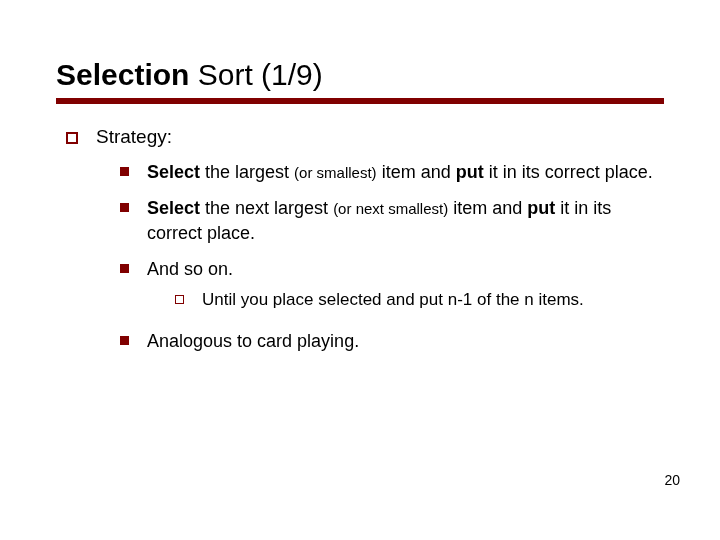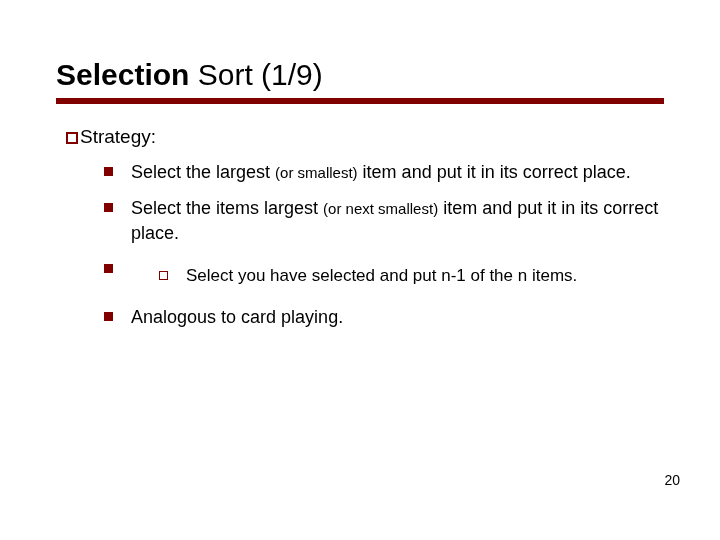--- a/index.html
+++ b/index.html
@@ -3,32 +3,32 @@
 <meta charset="utf-8">
 <style>
   * { margin: 0; padding: 0; box-sizing: border-box; }
   body { width: 720px; height: 540px; background: #fff; font-family: Verdana, Geneva, sans-serif; color: #000; position: relative; }
   .slide { padding: 58px 56px 40px 56px; }
   .title-row { }
   .title { font-size: 30px; font-weight: 400; }
   .title .bold { font-weight: 700; text-align: center; }
   .rule { margin-top: 6px; height: 6px; background: #800000; }
   .content { margin-top: 22px; padding-left: 10px; font-size: 19px; }
-  .lvl1-item { display: flex; gap: 2px; }
+  .lvl1-item { display: flex; gap: 18px; }
   .lvl1-bullet { width: 12px; height: 12px; border: 2px solid #800000; margin-top: 6px; flex: none; }
   .lvl1-body { flex: 1; }
   .lvl2 { margin-top: 12px; padding-left: 24px; }
   .lvl2-item { display: flex; gap: 18px; margin-bottom: 12px; }
   .lvl2-bullet { width: 9px; height: 9px; background: #800000; margin-top: 7px; flex: none; }
   .lvl2-body { flex: 1; line-height: 1.35; font-size: 18px; }
   .lvl3 { margin-top: 8px; padding-left: 28px; }
   .lvl3-item { display: flex; gap: 18px; }
   .lvl3-bullet { width: 9px; height: 9px; border: 1.5px solid #800000; margin-top: 6px; flex: none; }
   .lvl3-body { flex: 1; font-size: 17px; line-height: 1.3; }
-  .b { font-weight: 400; }
+  .b { font-weight: 700; }
   .small { font-size: 15px; }
   .code { font-family: Liberation Sans, sans-serif; }
   .pagenum { position: absolute; right: 40px; bottom: 52px; font-size: 14px; color: #000; }
 </style>
 </head>
 <body>
 
 <div class="slide">
   <div class="title-row">
     <h1 class="title"><span class="bold">Selection</span><span> Sort (1/9)</span></h1>
@@ -43,30 +43,31 @@
 
         <div class="lvl2">
 
           <div class="lvl2-item">
             <div class="lvl2-bullet"></div>
             <div class="lvl2-body"><span class="b">Select</span><span> the largest </span><span class="small">(or smallest)</span><span> item and </span><span class="b">put</span><span> it in its correct place.</span></div>
           </div>
 
           <div class="lvl2-item">
             <div class="lvl2-bullet"></div>
-            <div class="lvl2-body"><span class="b">Select</span><span> the items largest </span><span class="small">(or next smallest)</span><span> item and </span><span class="b">put</span><span> it in its correct place.</span></div>
+            <div class="lvl2-body"><span class="b">Select</span><span> the next largest </span><span class="small">(or next smallest)</span><span> item and </span><span class="b">put</span><span> it in its correct place.</span></div>
           </div>
 
           <div class="lvl2-item">
             <div class="lvl2-bullet"></div>
             <div class="lvl2-body">
+              <span>And so on.</span>
               <div class="lvl3">
                 <div class="lvl3-item">
                   <div class="lvl3-bullet"></div>
-                  <div class="lvl3-body"><span>Select you have selected and put </span><span class="code">n-1</span><span> of the </span><span class="code">n</span><span> items.</span></div>
+                  <div class="lvl3-body"><span>Until you place selected and put </span><span class="code">n-1</span><span> of the </span><span class="code">n</span><span> items.</span></div>
                 </div>
               </div>
             </div>
           </div>
 
           <div class="lvl2-item" style="margin-top:18px;">
             <div class="lvl2-bullet"></div>
             <div class="lvl2-body">Analogous to card playing.</div>
           </div>
 

